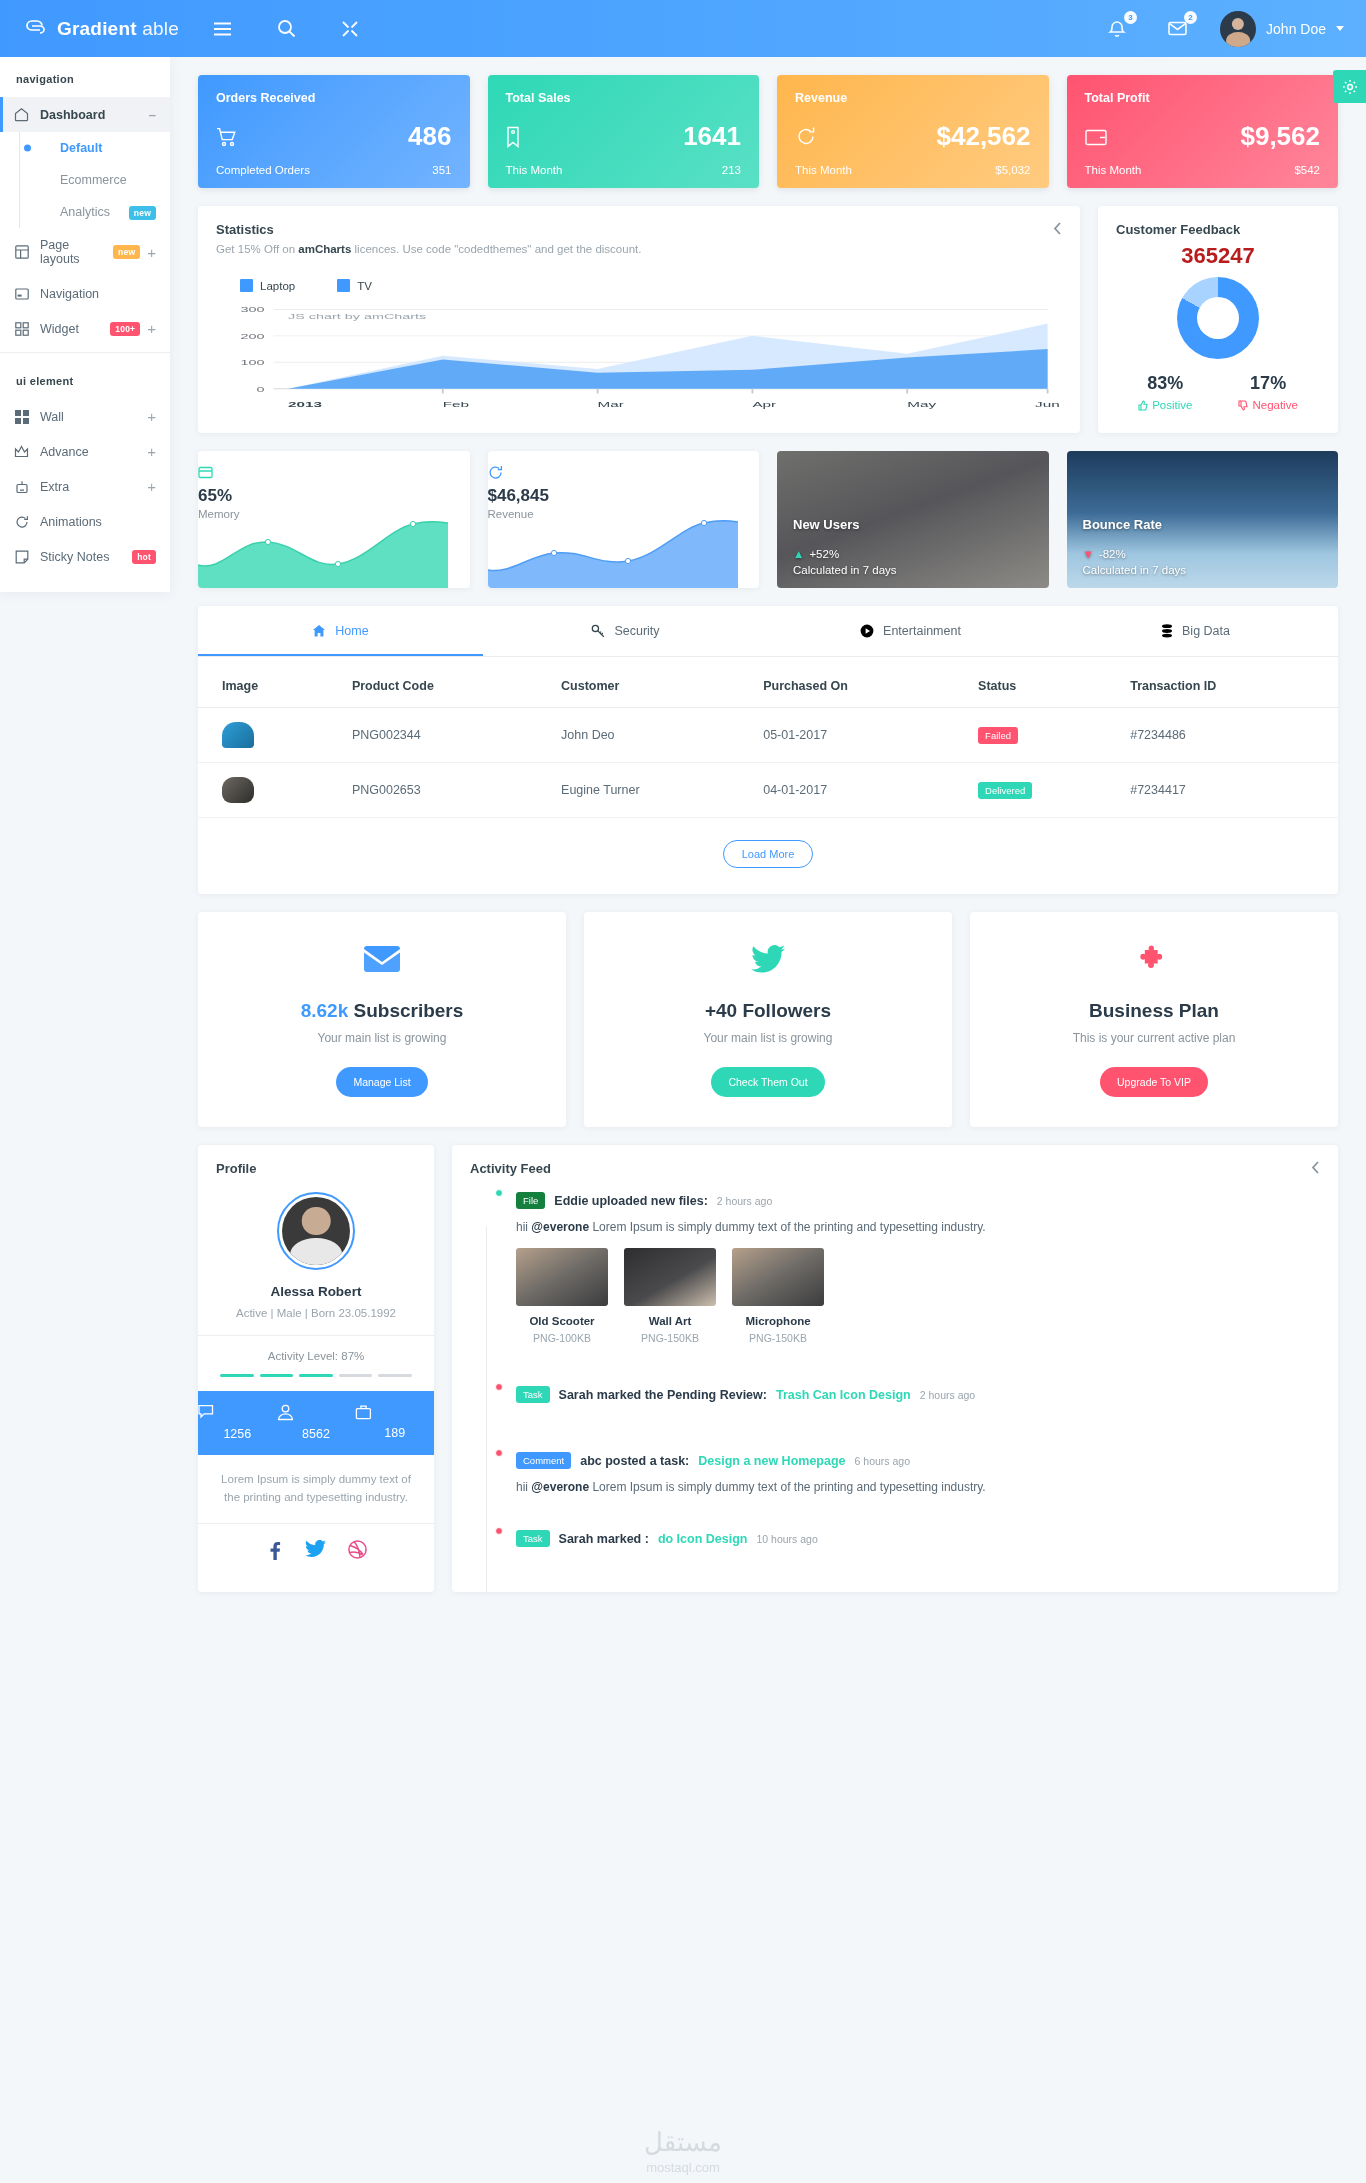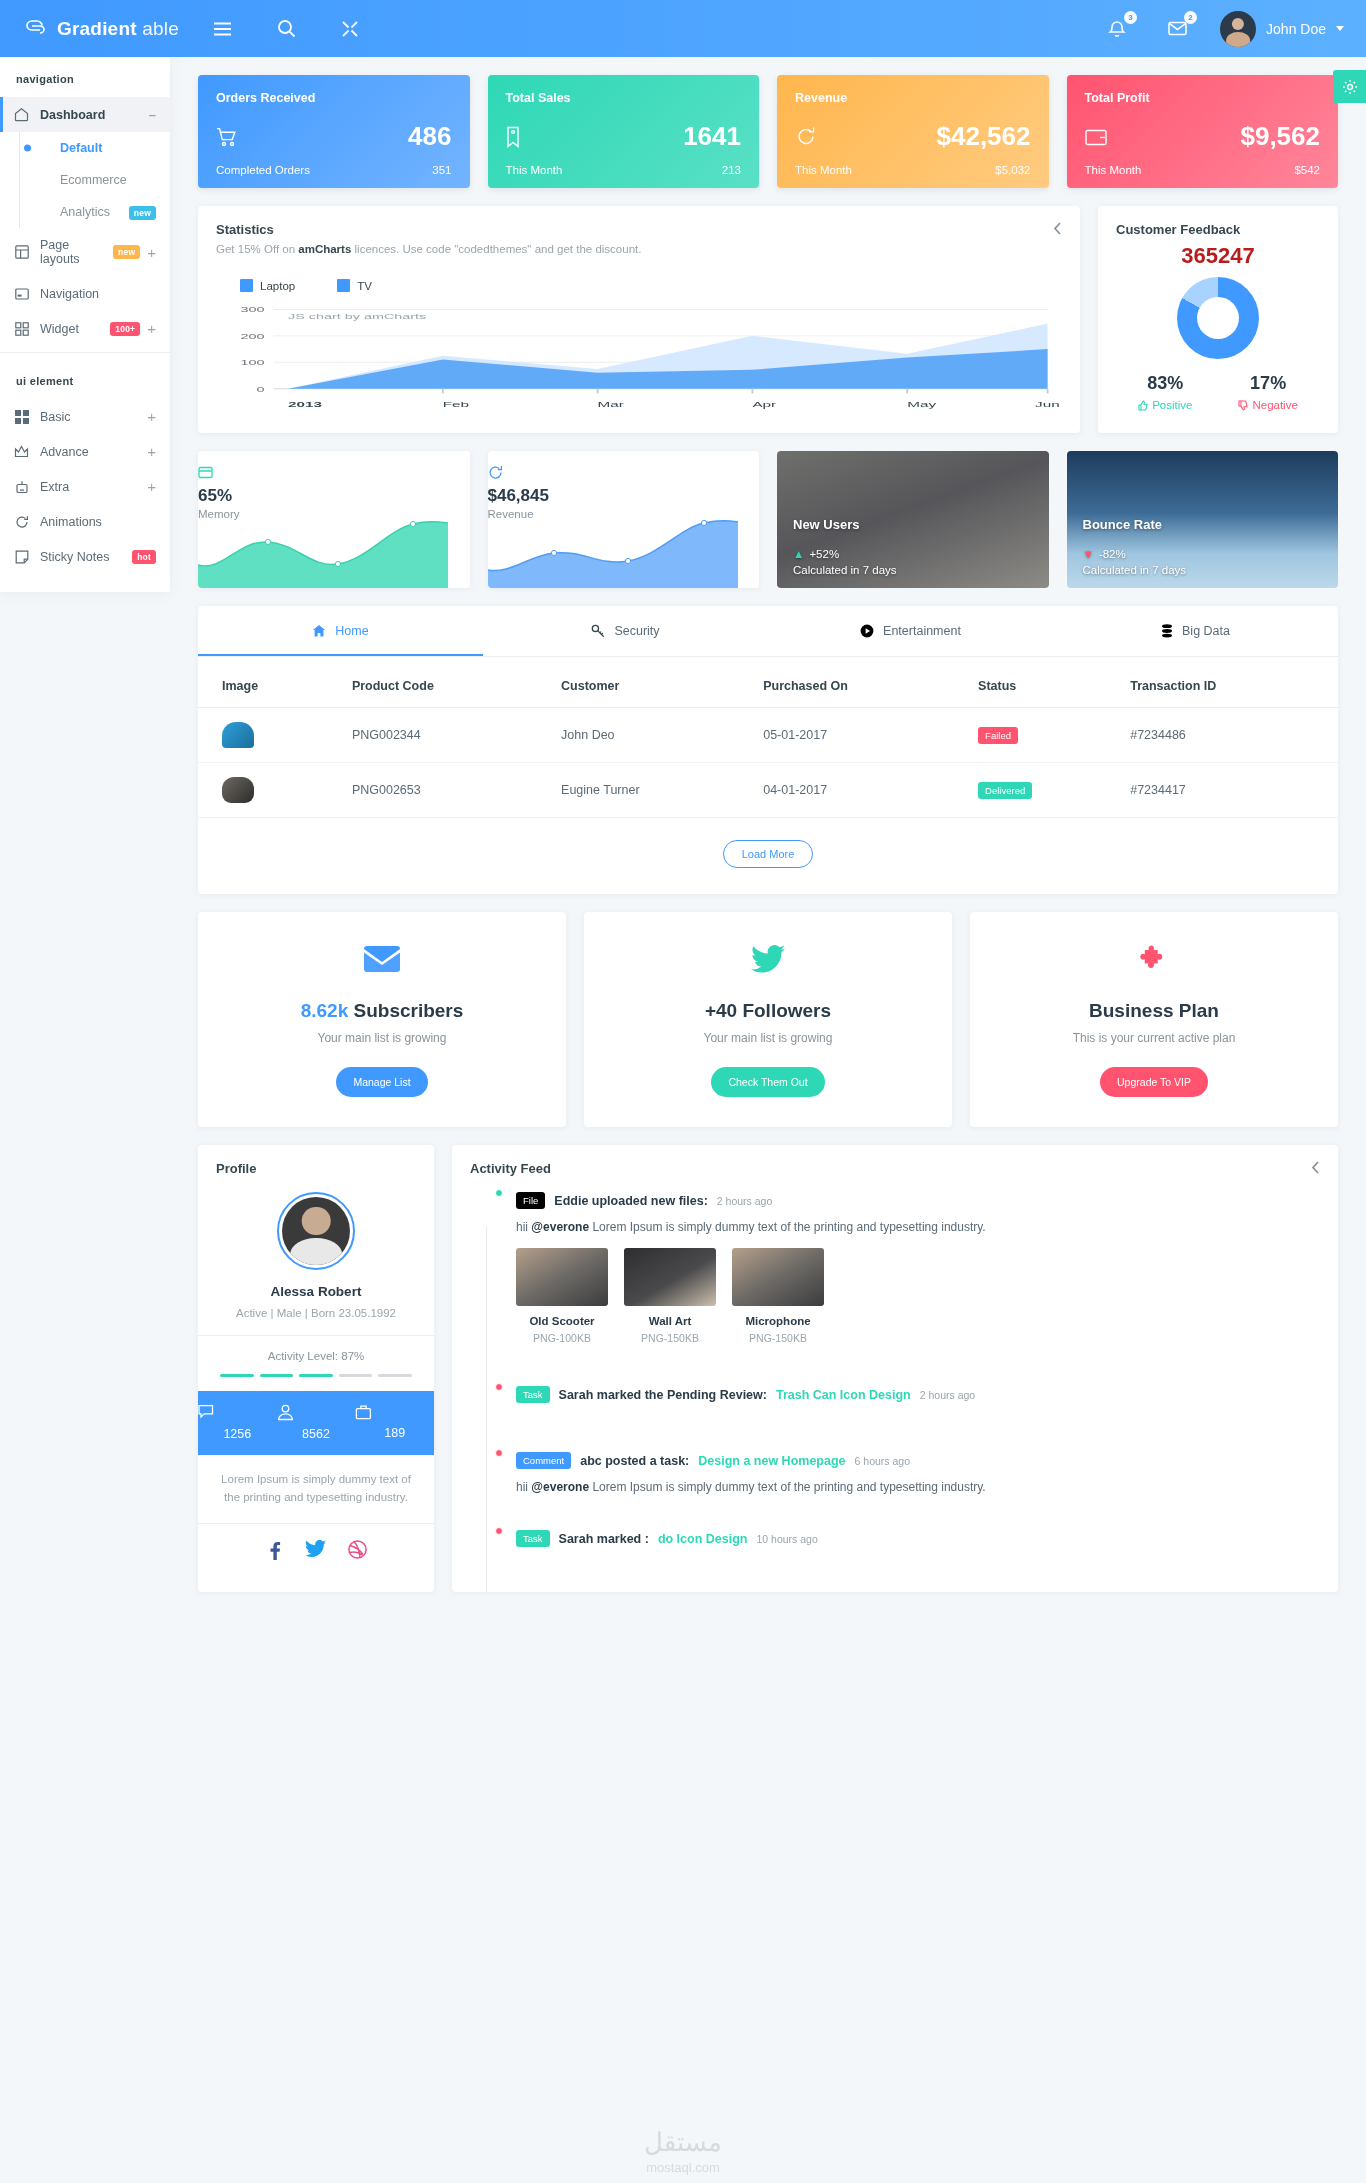--- a/index.html
+++ b/index.html
@@ -171,21 +171,21 @@
   .av-inner{width:100%;height:100%;border-radius:50%;overflow:hidden;position:relative;}
   .av-1{background:#cfd3d6;} .av-2{background:#3b3b3b;} .av-3{background:#7c6a58;} .av-4{background:#dfe2e4;}
   .av-inner::after{content:"";position:absolute;left:50%;top:12%;transform:translateX(-50%);width:40%;height:40%;border-radius:50%;background:#d9b79b;}
   .av-inner::before{content:"";position:absolute;left:50%;bottom:-10%;transform:translateX(-50%);width:78%;height:52%;border-radius:50% 50% 0 0;background:#eef1f3;}
   .av-2 .av-inner::before,.av-2::before{background:#111;}
   .act-dot { position:absolute; right:-1px; top:-1px; width:8px; height:8px; border-radius:50%; border:1.5px solid #fff; z-index:3; }
   .d-green{background:#2ed8b6;} .d-pink{background:#ff5370;}
   .act-main { flex:1; min-width:0; padding-top:2px; }
   .act-head { display:flex; align-items:center; gap:9px; flex-wrap:wrap; }
   .tag { font-size:9.5px; color:#fff; border-radius:3px; padding:3px 7px; }
-  .t-file{background:#000000;} .t-task{background:#2ed8b6;} .t-comment{background:#4099ff;}
+  .t-file{background:#15803d;} .t-task{background:#2ed8b6;} .t-comment{background:#4099ff;}
   .act-title { font-size:12.5px; font-weight:700; color:#2b3b49; }
   .act-time { font-size:10.5px; color:#9aa5ad; }
   .act-link { font-size:12.5px; font-weight:700; color:#2ed8b6; }
   .act-text { font-size:12px; color:#5b6b77; margin-top:11px; }
   .act-text b { color:#2b3b49; }
   .files { display:flex; gap:16px; margin-top:14px; }
   .file-i { width:92px; }
   .file-img { width:92px; height:58px; border-radius:3px; background:linear-gradient(150deg,#b5a08b 0%,#6d6a66 50%,#3c3c3e 100%); }
   .file-img.alt { background:linear-gradient(150deg,#2e2e30 0%,#4a4a4c 55%,#cdbfae 100%); }
   .file-n { font-size:11.5px; font-weight:700; color:#2b3b49; text-align:center; margin-top:9px; }
@@ -340,21 +340,21 @@
 
       <div class="nav-item">
         <span class="ico">
           <svg width="14" height="14" viewBox="0 0 14 14" fill="#5b6b77">
               <rect x="0" y="0" width="6" height="6"></rect>
               <rect x="8" y="0" width="6" height="6"></rect>
               <rect x="0" y="8" width="6" height="6"></rect>
               <rect x="8" y="8" width="6" height="6"></rect>
             </svg>
         </span>
-        <span>Basic</span>
+        <span>Wall</span>
         <span class="trail">
             <span class="plus">+</span>
           </span>
       </div>
 
       <div class="nav-item">
         <span class="ico">
           <svg width="15" height="13" viewBox="0 0 15 13" fill="none" stroke="#5b6b77" stroke-width="1.2">
               <path d="M1.5 11.5V4l3 3 3-5.5 3 5.5 3-3v7.5z"></path>
             </svg>

